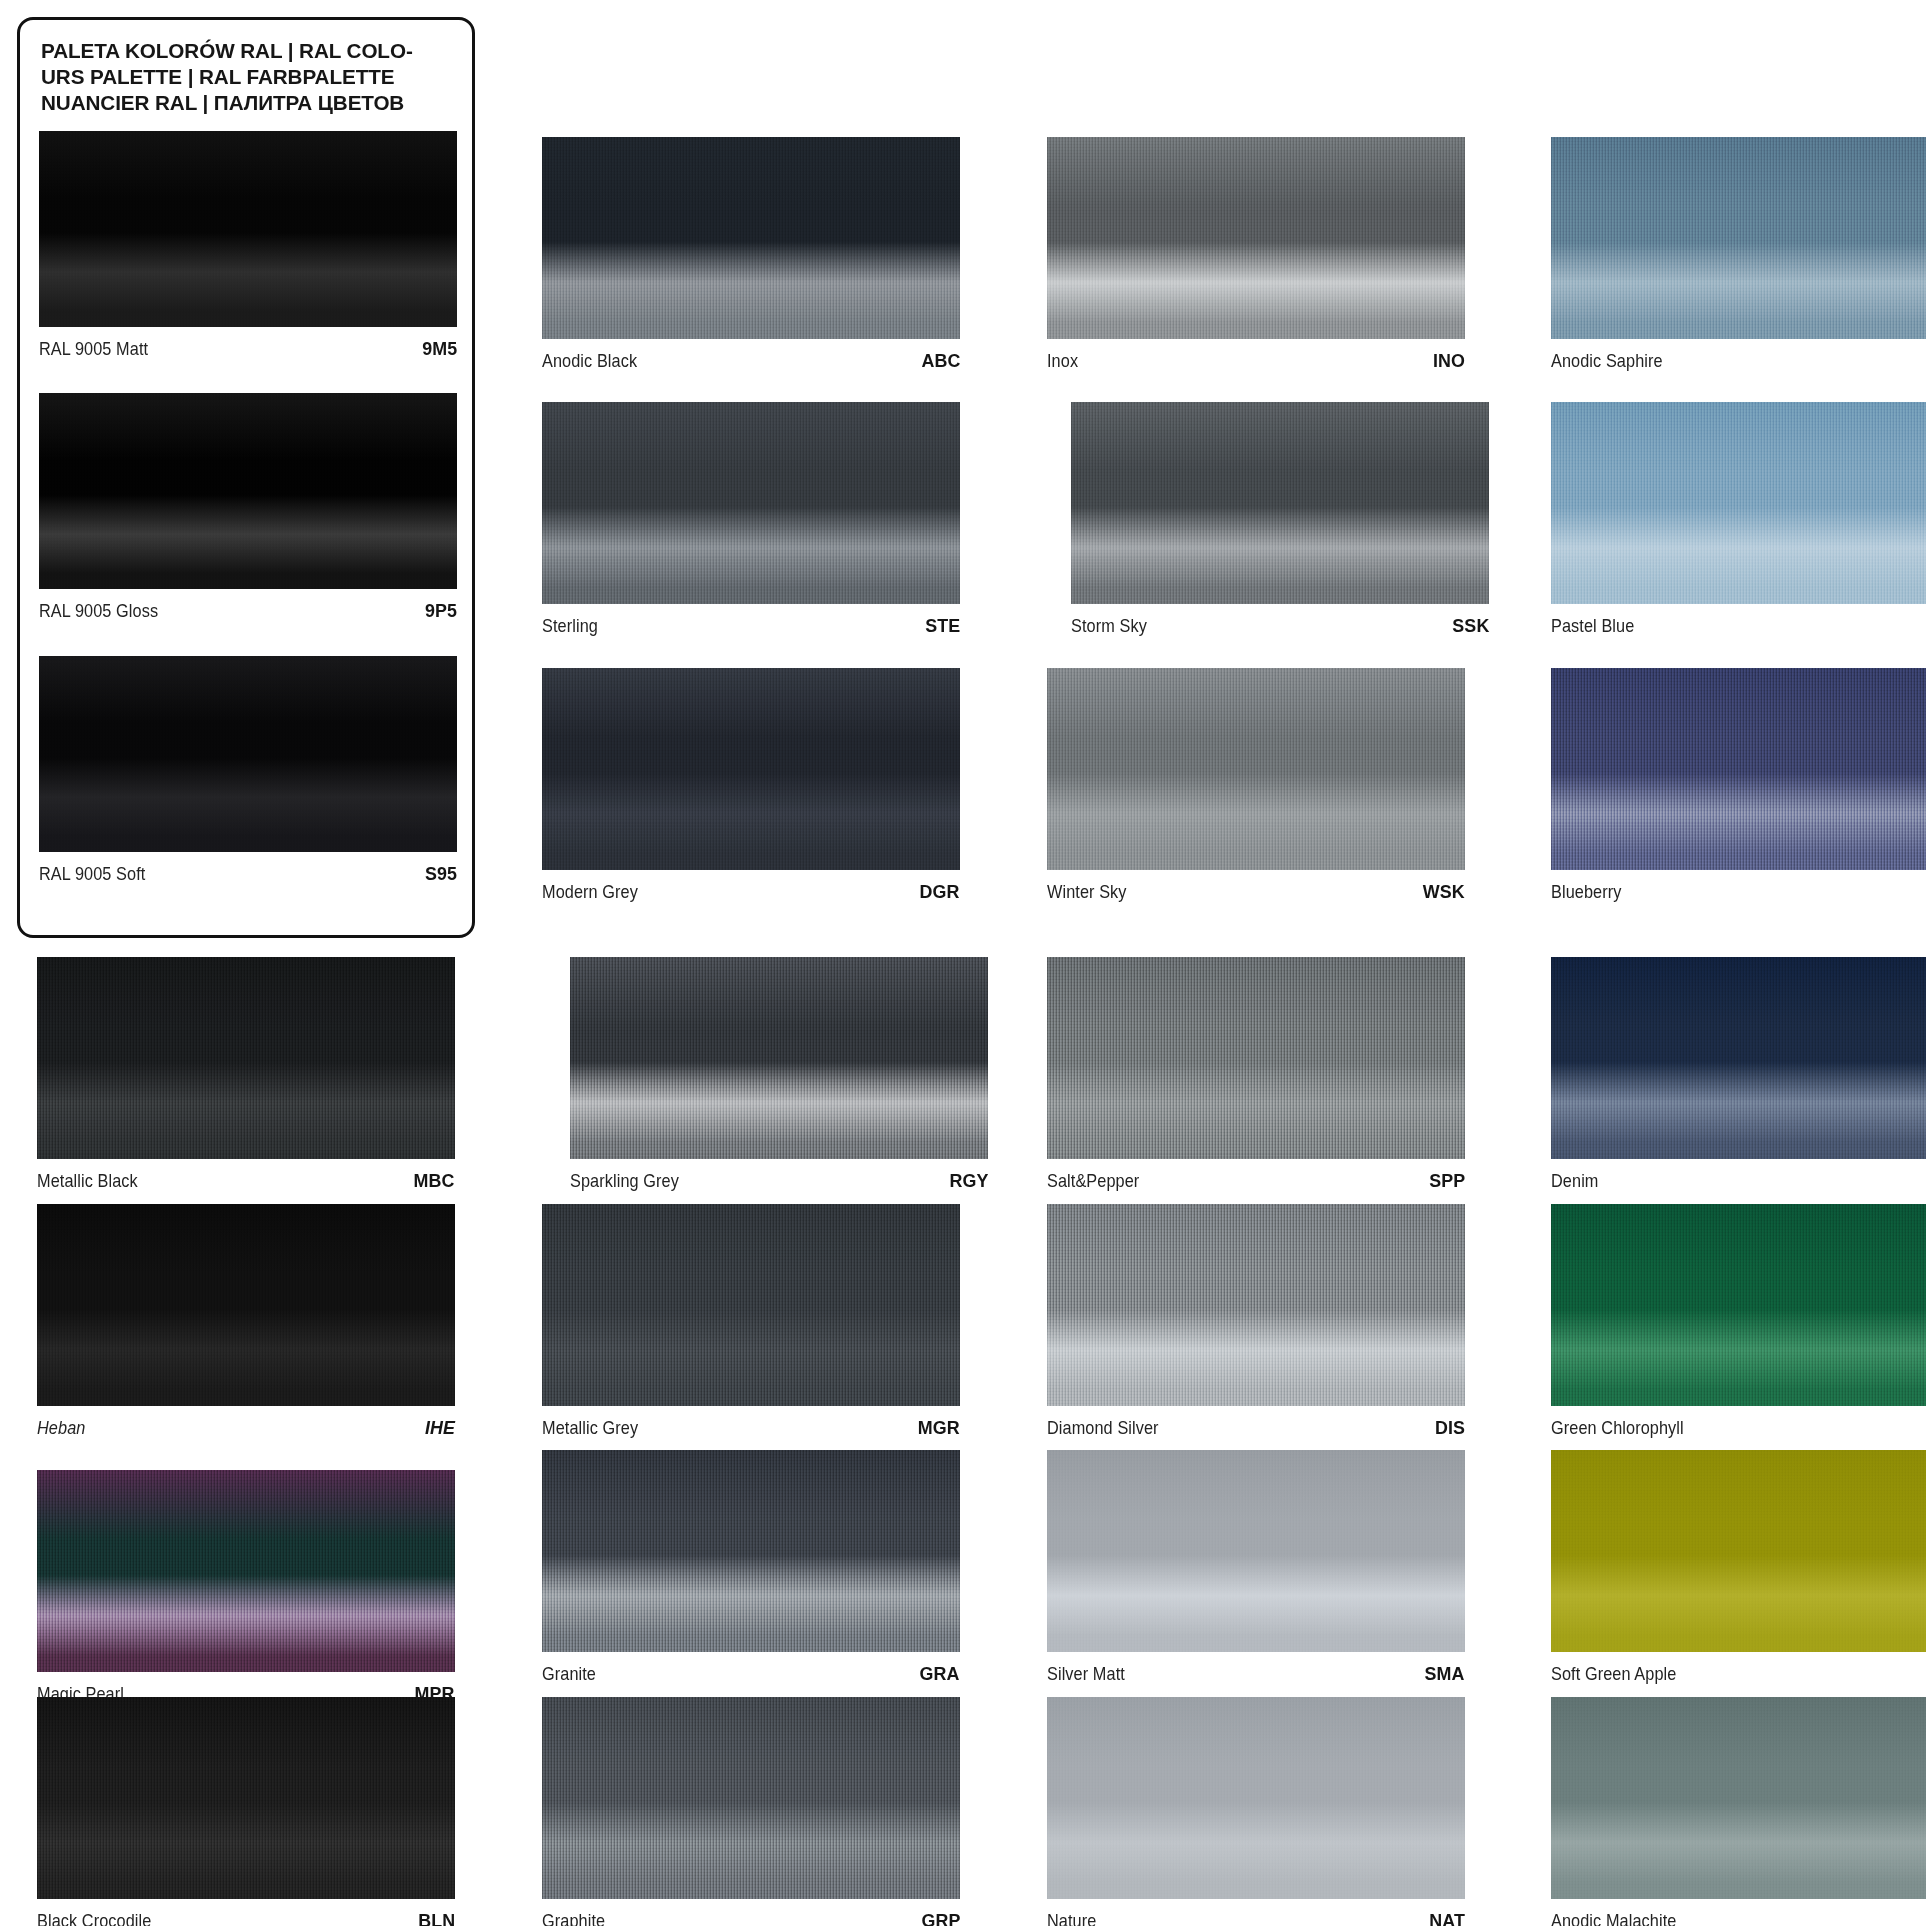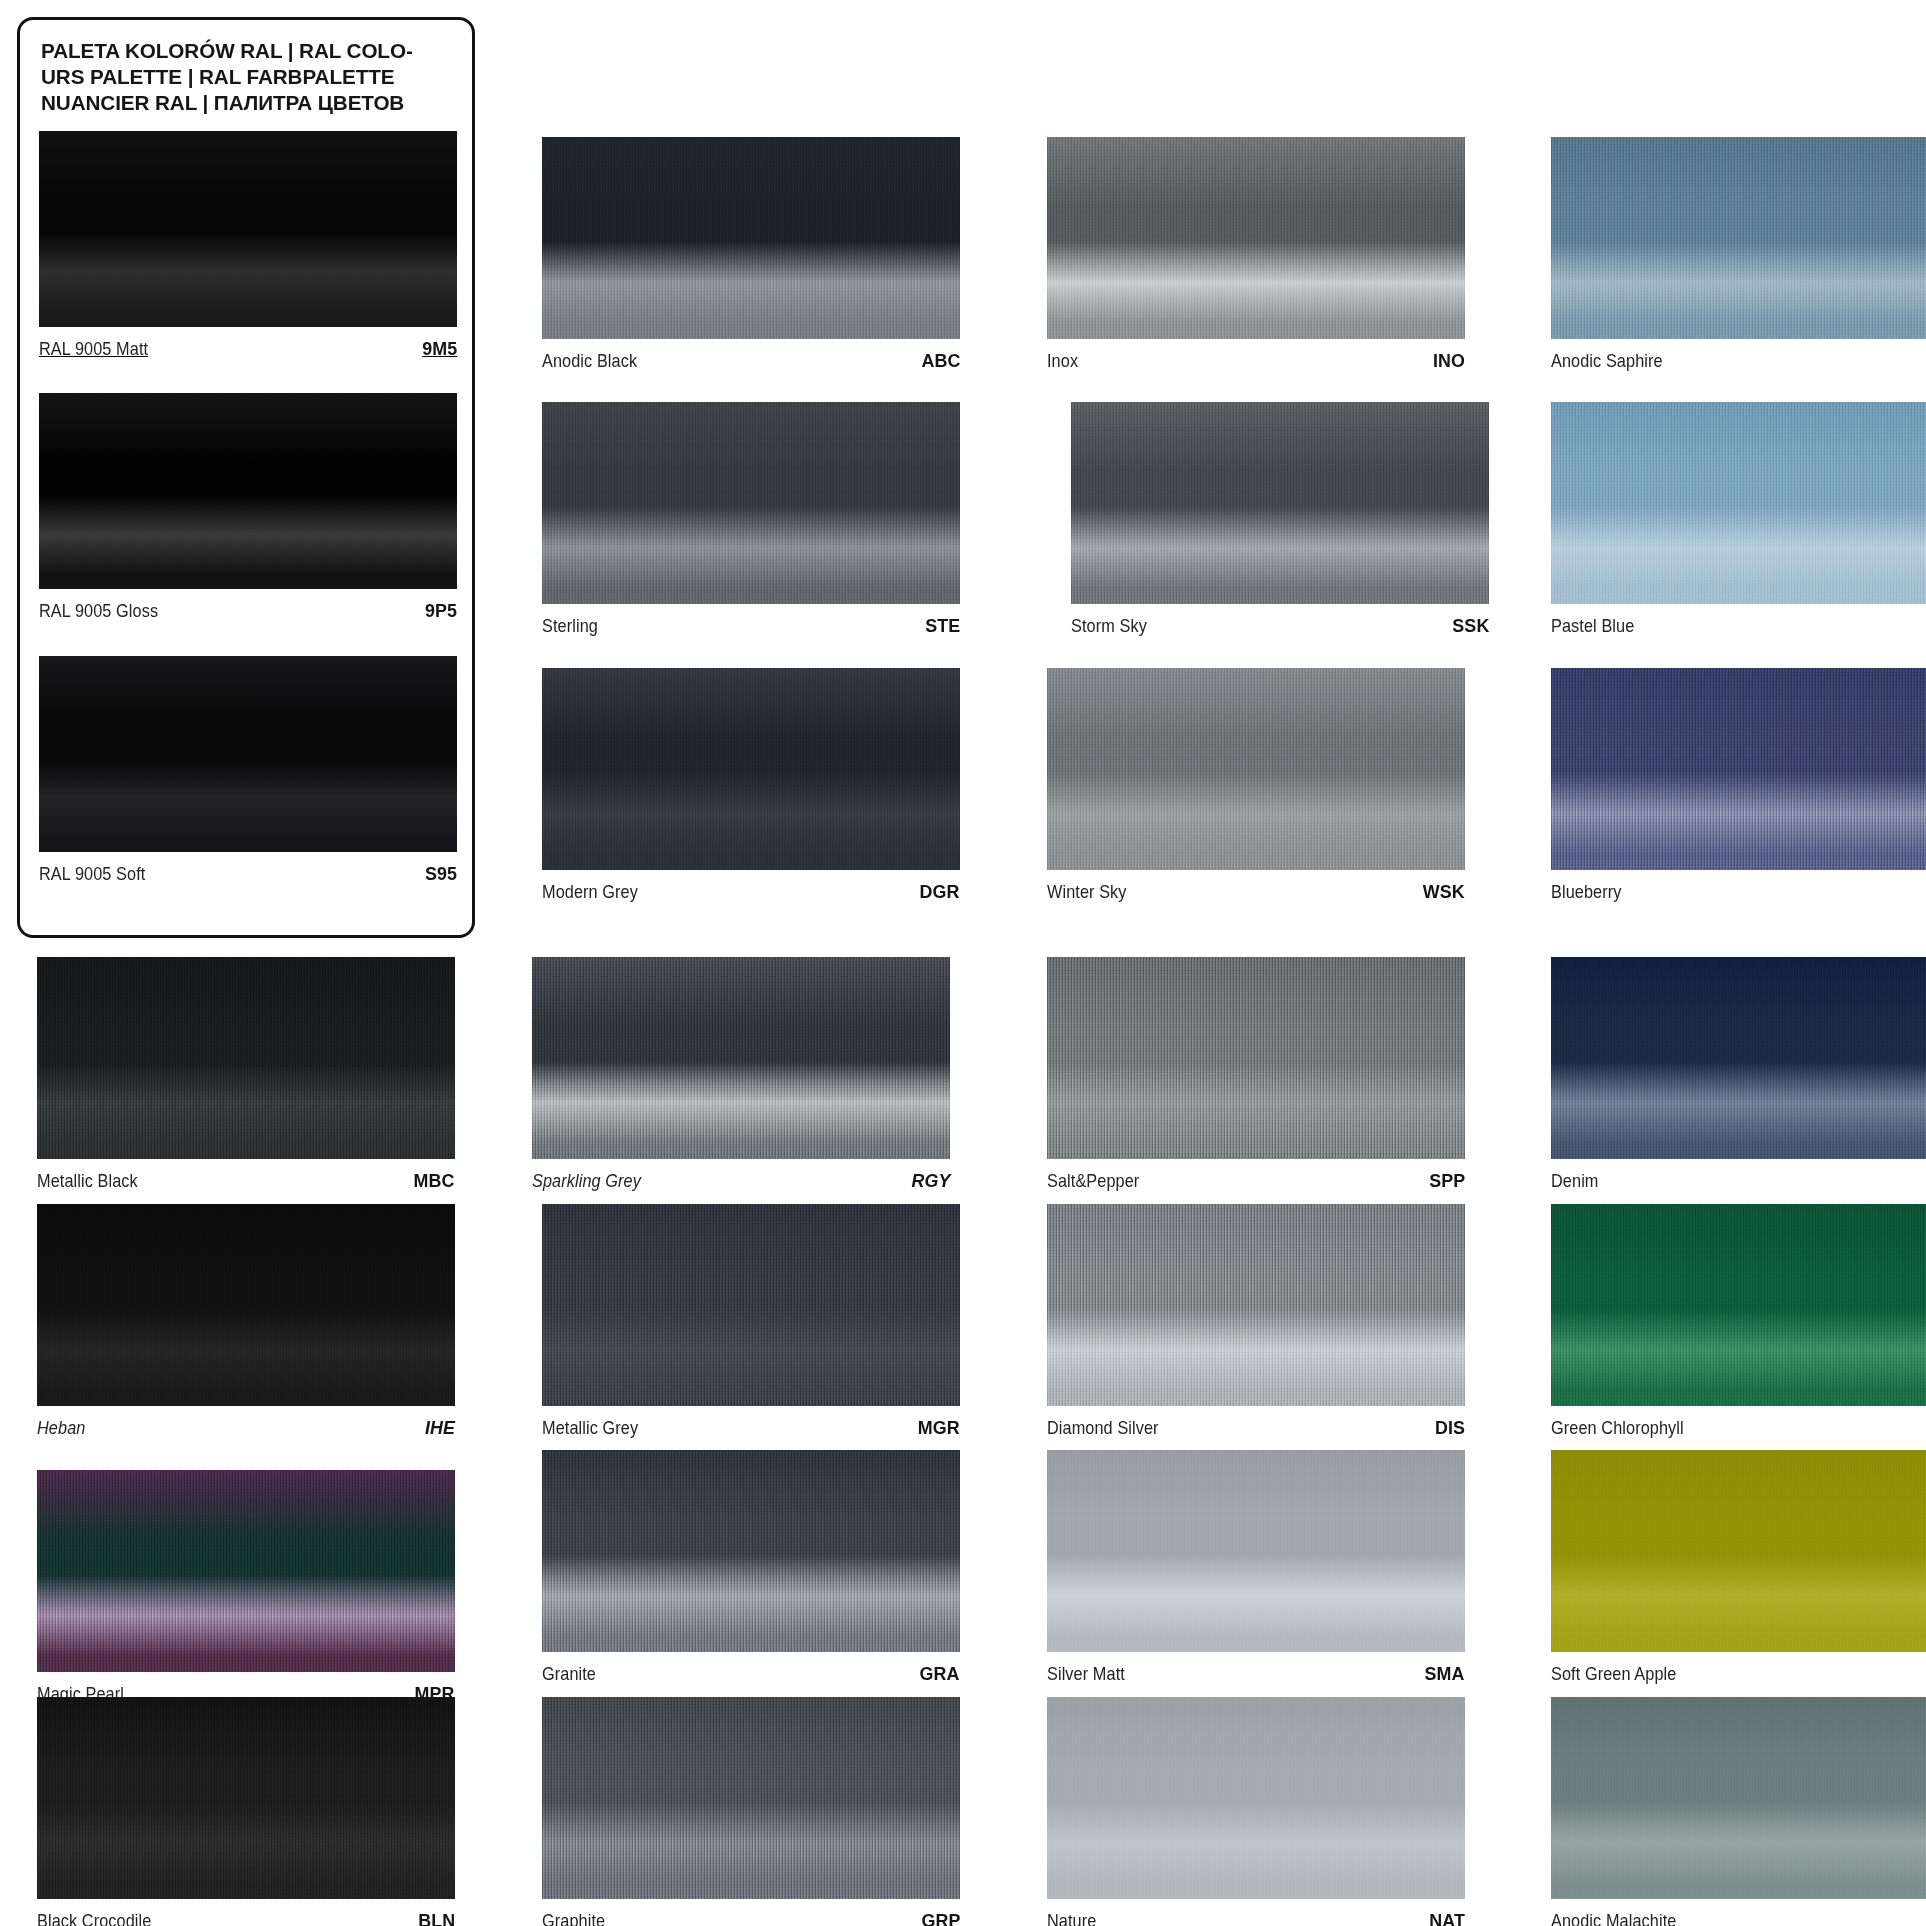--- a/index.html
+++ b/index.html
@@ -76,21 +76,21 @@
   <div class="headbox">
     <div class="headtitle">
         <div>PALETA KOLORÓW RAL | RAL COLO-</div>
         <div>URS PALETTE | RAL FARBPALETTE</div>
         <div>NUANCIER RAL | ПАЛИТРА ЦВЕТОВ</div>
       </div>
     <div class="kodline">KOD | CODE | CODE | CODE | КОД</div>
   </div>
 
   <div id="grid">
-      <div class="cell" style="position: absolute; left: 39px; top: 131px; width: 418px; z-index: 3; text-decoration: underline;">
+      <div class="cell" style="position: absolute; left: 39px; top: 131px; width: 418px; z-index: 3;">
         <div class="swatch smooth" style="width: 418px; height: 196px; background: linear-gradient(rgb(17, 17, 17) 0%, rgb(5, 5, 5) 34%, rgb(5, 5, 5) 52%, rgb(46, 46, 46) 72%, rgb(26, 26, 26) 92%, rgb(26, 26, 26) 100%);">
           <div class="grain"></div>
         </div>
         <div class="caption">
           <span class="cap-name">RAL 9005 Matt</span>
           <span class="cap-code">9M5</span>
         </div>
       </div>
       <div class="cell" style="position: absolute; left: 39px; top: 393px; width: 418px; z-index: 3;">
         <div class="swatch smooth" style="width: 418px; height: 196px; background: linear-gradient(rgb(21, 21, 21) 0%, rgb(2, 2, 2) 34%, rgb(2, 2, 2) 52%, rgb(58, 58, 58) 72%, rgb(18, 18, 18) 92%, rgb(18, 18, 18) 100%);">
@@ -166,21 +166,21 @@
       </div>
       <div class="cell" style="position: absolute; left: 542px; top: 668px; width: 418px; z-index: 2; text-align: center;">
         <div class="swatch" style="width: 418px; height: 202px; background: linear-gradient(rgb(50, 55, 64) 0%, rgb(32, 36, 44) 34%, rgb(32, 36, 44) 52%, rgb(52, 57, 67) 72%, rgb(42, 47, 55) 92%, rgb(42, 47, 55) 100%);">
           <div class="grain"></div>
         </div>
         <div class="caption">
           <span class="cap-name">Modern Grey</span>
           <span class="cap-code">DGR</span>
         </div>
       </div>
-      <div class="cell" style="position: absolute; left: 532px; top: 957px; width: 418px; z-index: 2; font-style: italic;">
+      <div class="cell" style="position: absolute; left: 570px; top: 957px; width: 418px; z-index: 2;">
         <div class="swatch heavy" style="width: 418px; height: 202px; background: linear-gradient(rgb(68, 72, 78) 0%, rgb(47, 51, 56) 34%, rgb(47, 51, 56) 52%, rgb(180, 182, 185) 72%, rgb(110, 114, 118) 92%, rgb(110, 114, 118) 100%);">
           <div class="grain"></div>
         </div>
         <div class="caption">
           <span class="cap-name">Sparkling Grey</span>
           <span class="cap-code">RGY</span>
         </div>
       </div>
       <div class="cell" style="position: absolute; left: 542px; top: 1204px; width: 418px; z-index: 2;">
         <div class="swatch heavy" style="width: 418px; height: 202px; background: linear-gradient(rgb(45, 50, 55) 0%, rgb(51, 56, 61) 34%, rgb(51, 56, 61) 52%, rgb(65, 70, 75) 72%, rgb(58, 63, 68) 92%, rgb(58, 63, 68) 100%);">

